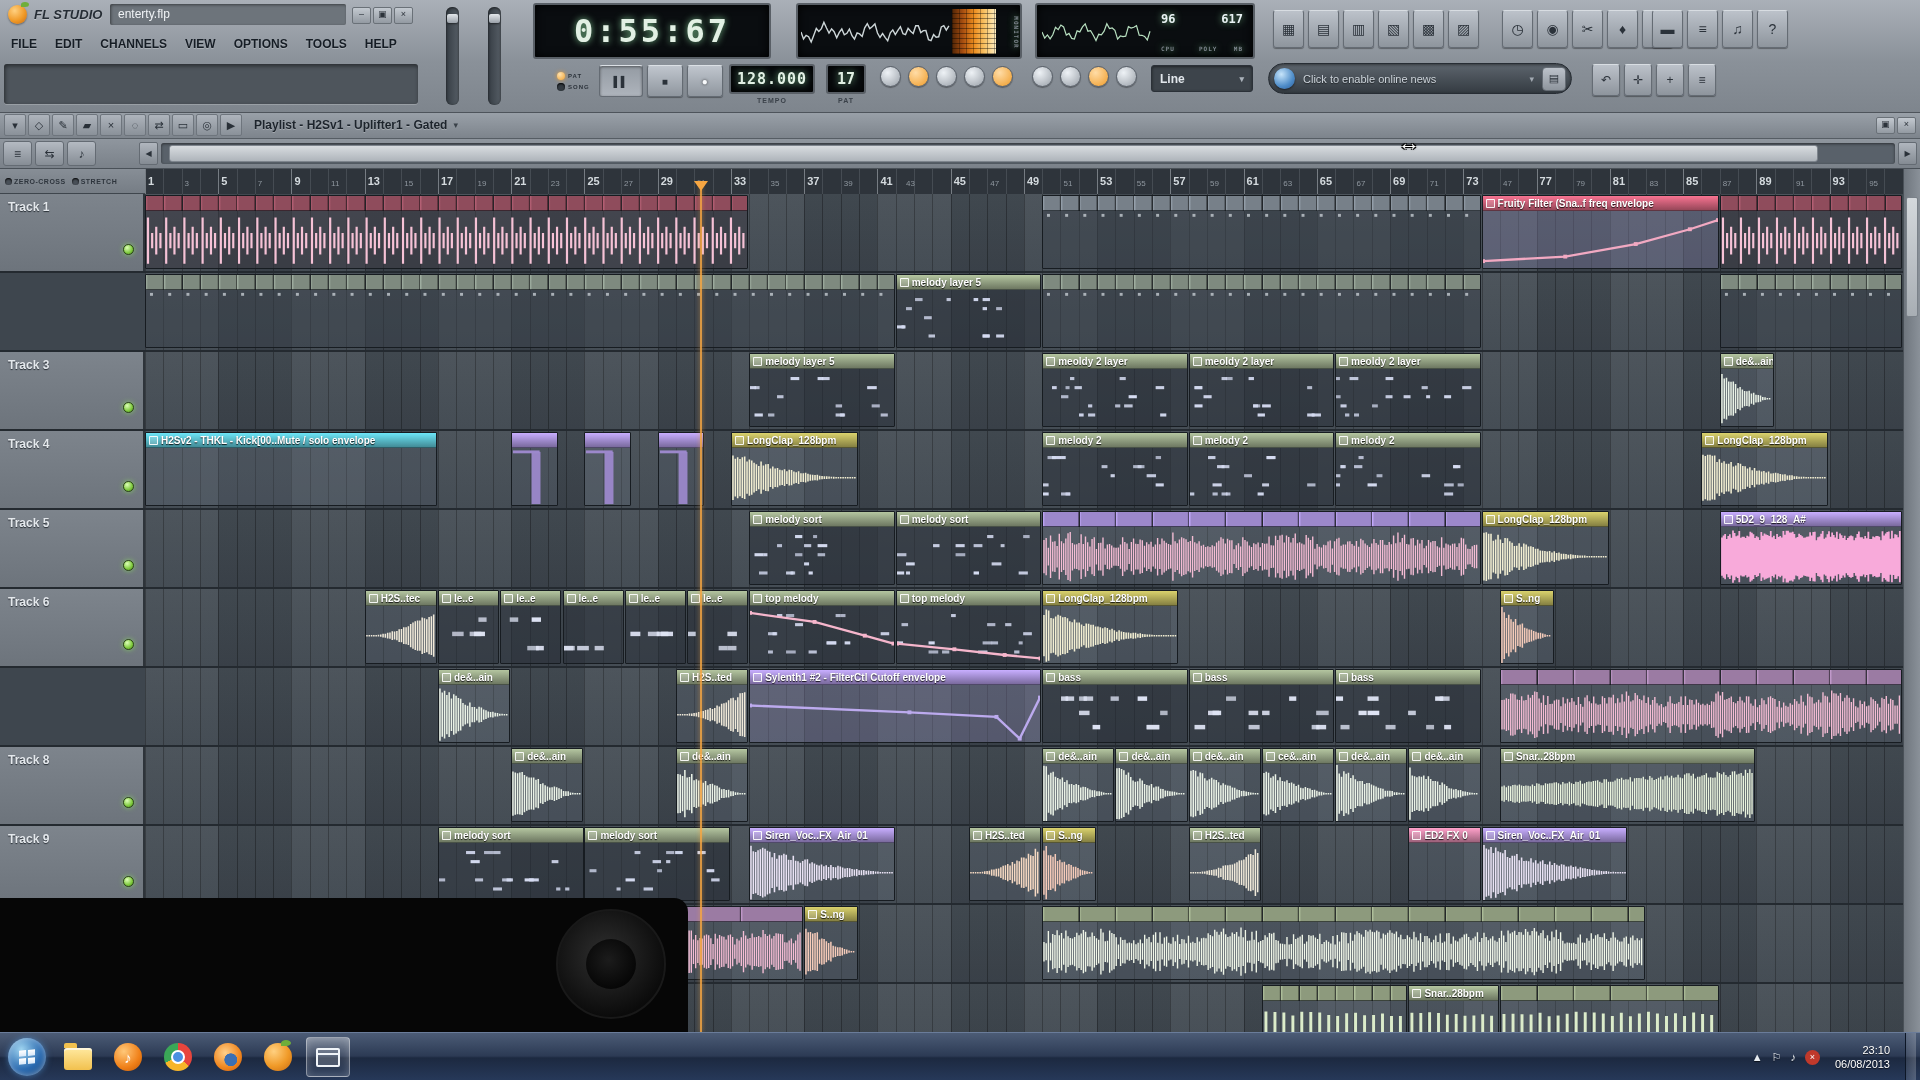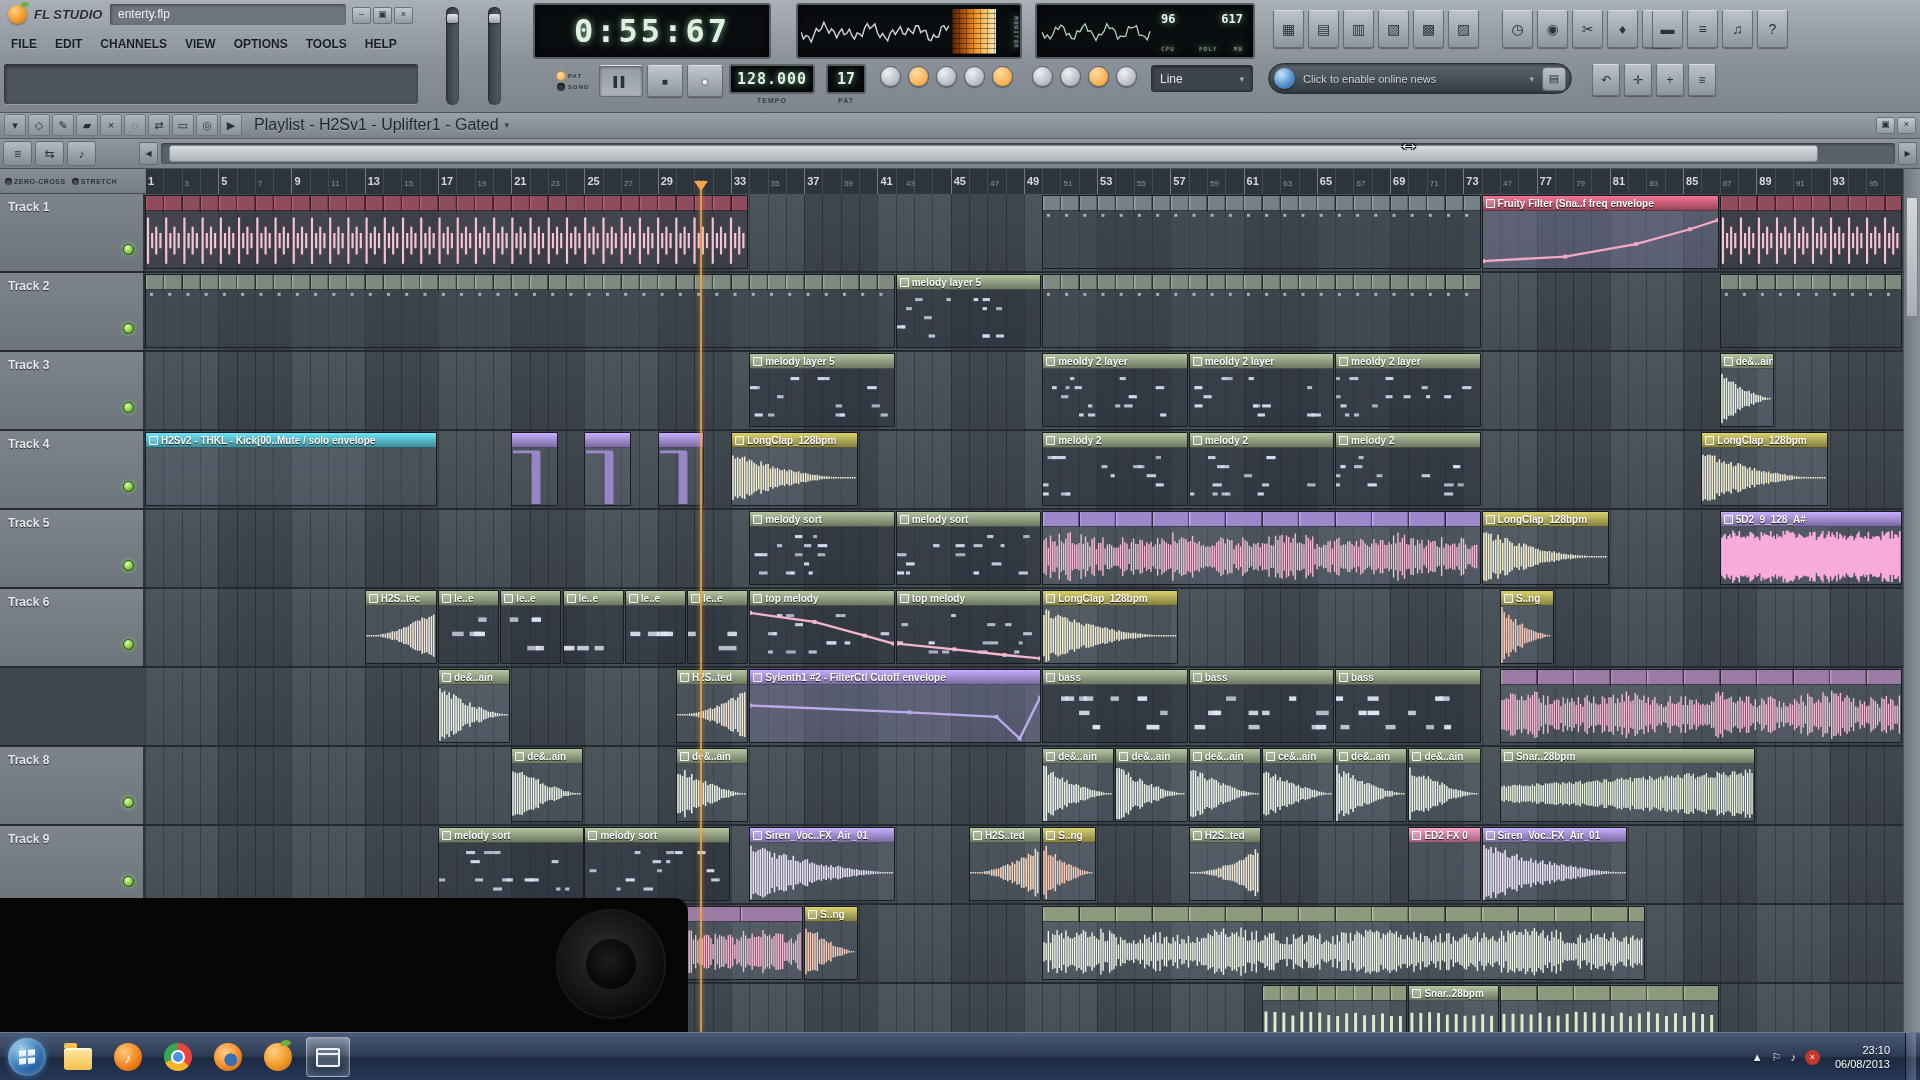--- a/index.html
+++ b/index.html
@@ -50,35 +50,35 @@
 #rec-btn{width:34px;color:#f8fafc;text-shadow:0 0 3px rgba(0,0,0,.7);}
 #tempoLCD{left:729px;top:64px;width:86px;height:30px;display:flex;align-items:center;justify-content:center;font-size:15px;letter-spacing:1px;}
 #patLCD{left:826px;top:64px;width:40px;height:30px;display:flex;align-items:center;justify-content:center;font-size:15px;}
 .lcd-cap{position:absolute;top:97px;font-size:7px;font-weight:bold;color:#3a4149;letter-spacing:1px;text-align:center;}
 #tempo-cap{left:729px;width:86px;}
 #pat-cap{left:826px;width:40px;}
 #ledRow{left:880px;top:66px;display:flex;gap:7px;align-items:center;}
 .cled{width:19px;height:19px;border-radius:50%;background:radial-gradient(circle at 35% 30%,#eef2f6,#99a0a8);border:1px solid #596069;box-shadow:0 1px 1px rgba(0,0,0,.35);}
 .cled.on{background:radial-gradient(circle at 35% 30%,#ffdca6,#ef9c2a);}
 .cled:nth-child(6){margin-left:12px;}
-#snapBox{left:1151px;top:65px;width:102px;height:27px;background:#3d444b;border:1px solid #2b3138;border-radius:3px;box-shadow:inset 0 1px 3px rgba(0,0,0,.5);color:#e2e7ec;font-weight:normal;font-size:12px;display:flex;align-items:center;justify-content:space-between;padding:0 8px;box-sizing:border-box;}
+#snapBox{left:1151px;top:65px;width:102px;height:27px;background:#3d444b;border:1px solid #2b3138;border-radius:3px;box-shadow:inset 0 1px 3px rgba(0,0,0,.5);color:#e2e7ec;font-weight:bold;font-size:12px;display:flex;align-items:center;justify-content:space-between;padding:0 8px;box-sizing:border-box;}
 #snap-arrow{font-size:9px;color:#aab2ba;}
 #newsBar{left:1268px;top:63px;width:304px;height:31px;background:linear-gradient(#5d656d,#343b42);border:1px solid #272d34;border-radius:16px;display:flex;align-items:center;gap:8px;padding:0 5px;box-shadow:inset 0 1px 3px rgba(0,0,0,.45);box-sizing:border-box;}
 #news-orb{width:21px;height:21px;border-radius:50%;background:radial-gradient(circle at 35% 30%,#c6e4fa,#4e8cc8 60%,#2b5c9a);box-shadow:0 1px 2px rgba(0,0,0,.5);flex:0 0 auto;}
 #news-text{flex:1;font-size:11px;color:#ccd3da;text-shadow:0 1px 1px rgba(0,0,0,.5);white-space:nowrap;overflow:hidden;}
 #news-arrow{font-size:9px;color:#a2aab2;}
 #news-btn{width:22px;height:22px;background:linear-gradient(#bcc2ca,#8e959d);border:1px solid #656c74;border-radius:4px;font-size:11px;color:#2b323a;display:flex;align-items:center;justify-content:center;flex:0 0 auto;}
 #iconsD{left:1592px;top:64px;display:flex;gap:4px;}
 #iconsD .tool-btn{width:26px;height:30px;font-size:12px;}
 
 #playlist{position:absolute;left:0;top:112px;width:1920px;height:920px;background:#3e464e;z-index:5;}
 #pl-title{position:absolute;left:0;top:0;right:0;height:26px;background:linear-gradient(#9aa1a9,#7d848c);border-bottom:1px solid #565d64;display:flex;align-items:center;padding:0 4px;gap:2px;}
 #pl-tools{display:flex;gap:2px;}
 .pl-tool{width:20px;height:20px;display:flex;align-items:center;justify-content:center;font-size:11px;color:#293038;background:linear-gradient(#aeb4bc,#8a9199);border:1px solid #6e757d;border-radius:2px;}
-#pl-title-text{margin-left:10px;font-weight:normal;font-size:16px;color:#1d242c;text-shadow:0 1px 0 rgba(255,255,255,.25);}
+#pl-title-text{margin-left:10px;font-weight:bold;font-size:12px;color:#1d242c;text-shadow:0 1px 0 rgba(255,255,255,.25);}
 #pl-title-arrow{font-size:9px;color:#3a4149;margin-left:4px;}
 #pl-winbtns{margin-left:auto;}
 #pl-toolbar{position:absolute;left:0;top:27px;right:0;height:29px;background:linear-gradient(#8f969e,#7a8189);border-bottom:1px solid #4a5158;display:flex;align-items:center;padding:0 3px;gap:3px;}
 #pl-tabs{display:flex;gap:3px;}
 .pl-tab{width:27px;height:23px;background:linear-gradient(#b4bac2,#868d95);border:1px solid #646b73;border-radius:3px;font-size:12px;color:#2b323a;display:flex;align-items:center;justify-content:center;}
 #scroll-left,#scroll-right{width:17px;height:21px;background:linear-gradient(#b0b6be,#848b93);border:1px solid #646b73;border-radius:2px;font-size:8px;color:#2b323a;display:flex;align-items:center;justify-content:center;}
 #scroll-left{margin-left:40px;}
 #pl-hscroll{flex:1;height:21px;background:#59616a;border-radius:3px;box-shadow:inset 0 1px 3px rgba(0,0,0,.5);position:relative;}
 #hthumb{position:absolute;left:8px;top:2px;bottom:2px;width:95%;background:linear-gradient(#d8dce0,#aeb4ba);border-radius:3px;border:1px solid #7e858d;}
 #pl-main{position:absolute;left:0;top:57px;right:0;bottom:0;}
@@ -544,24 +544,20 @@
                     <rect x="77.2" y="3" width="3" height="3" fill="#cdd4da" opacity="0.75"></rect>
                     <rect x="95.5" y="3" width="3" height="3" fill="#cdd4da" opacity="0.75"></rect>
                     <rect x="113.9" y="3" width="3" height="3" fill="#cdd4da" opacity="0.75"></rect>
                     <rect x="132.2" y="3" width="3" height="3" fill="#cdd4da" opacity="0.75"></rect>
                     <rect x="150.5" y="3" width="3" height="3" fill="#cdd4da" opacity="0.75"></rect>
                     <rect x="168.8" y="3" width="3" height="3" fill="#cdd4da" opacity="0.75"></rect>
                   </svg>
                 </div>
               </div>
             </div>
-            <div class="trk-name" data-name="track-name-panel">
-              <span data-name="track-name">Track 2</span>
-              <div class="trk-led" data-name="track-enable-led"></div>
-            </div>
           </div>
           <div class="trk" data-name="track-row">
             <div class="trk-lane" data-name="track-lane">
               <div class="clip b-notes" data-name="playlist-clip" style="left: 604.2px; width: 145.5px;">
                 <div class="clip-h" data-name="clip-header" style="background: linear-gradient(rgb(180, 197, 160), rgb(110, 120, 98));">
                   <span class="clip-ic" data-name="pattern-clip-icon"></span>
                   <span class="clip-t" data-name="clip-label">melody layer 5</span>
                 </div>
                 <div class="clip-b" data-name="clip-body">
                   <svg viewBox="0 0 146.5 59" preserveAspectRatio="none">

